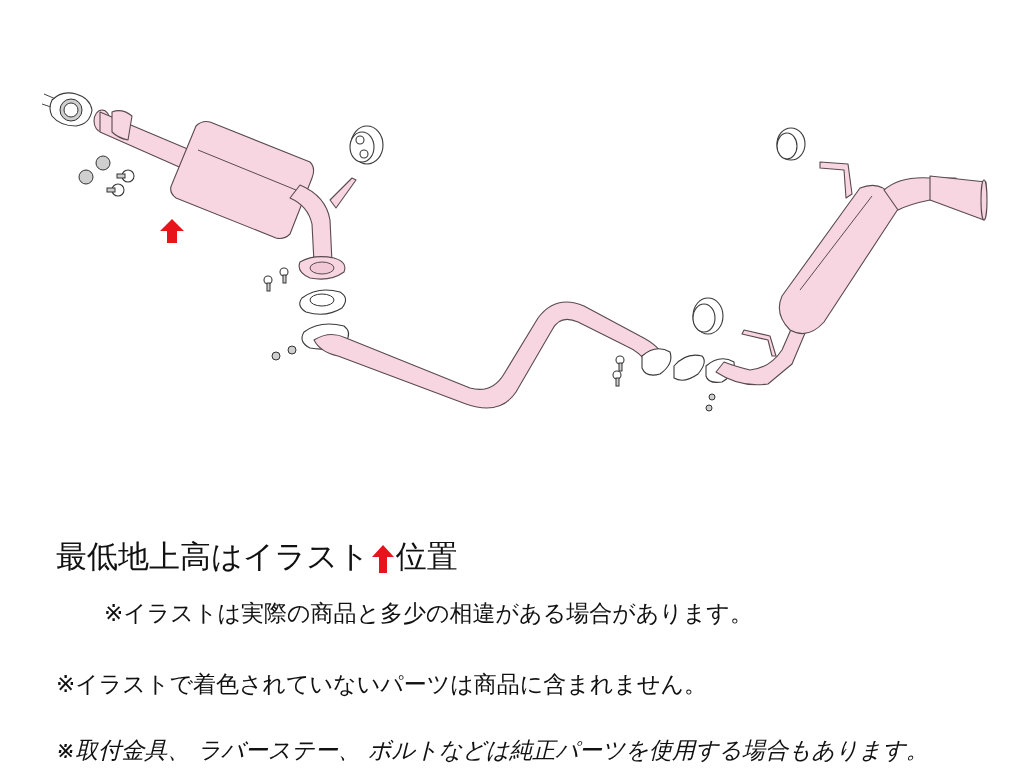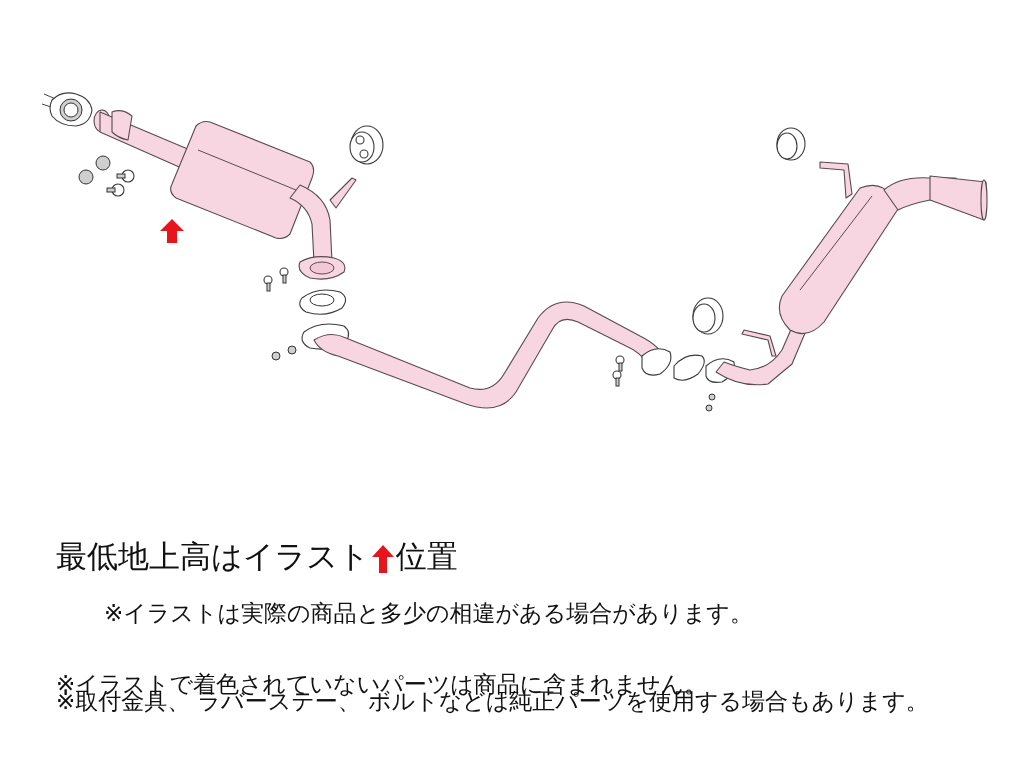--- a/index.html
+++ b/index.html
@@ -4,21 +4,21 @@
 <style>
   html,body{margin:0;padding:0;background:#ffffff;}
   body{width:1024px;height:768px;position:relative;overflow:hidden;font-family:"DejaVu Sans","Liberation Sans",sans-serif;color:#111;}
   #diagram{position:absolute;left:0;top:0;width:1024px;height:520px;}
   .caption{position:absolute;left:56px;white-space:nowrap;letter-spacing:0px;}
   #title-line{top:534px;font-size:31px;line-height:44px;}
   #title-line .arrow{display:inline-block;vertical-align:middle;margin:0 1px;}
   .note{font-size:23px;line-height:34px;}
   #note-1{top:596px;margin-left:48px;}
   #note-2{top:646px;margin-top:21px;}
-  #note-3{top:684px;}
+  #note-3{top:733px;font-style:italic;}
 </style>
 </head>
 <body>
 
 <svg id="diagram" viewBox="0 0 1024 520" xmlns="http://www.w3.org/2000/svg">
   <defs>
     <style>
       .p{fill:#f7d6e2;stroke:#5a4a50;stroke-width:1.1;stroke-linejoin:round;}
       .w{fill:#ffffff;stroke:#3a3a3a;stroke-width:1.1;}
       .g{fill:#cfcfcf;stroke:#333;stroke-width:1;}

